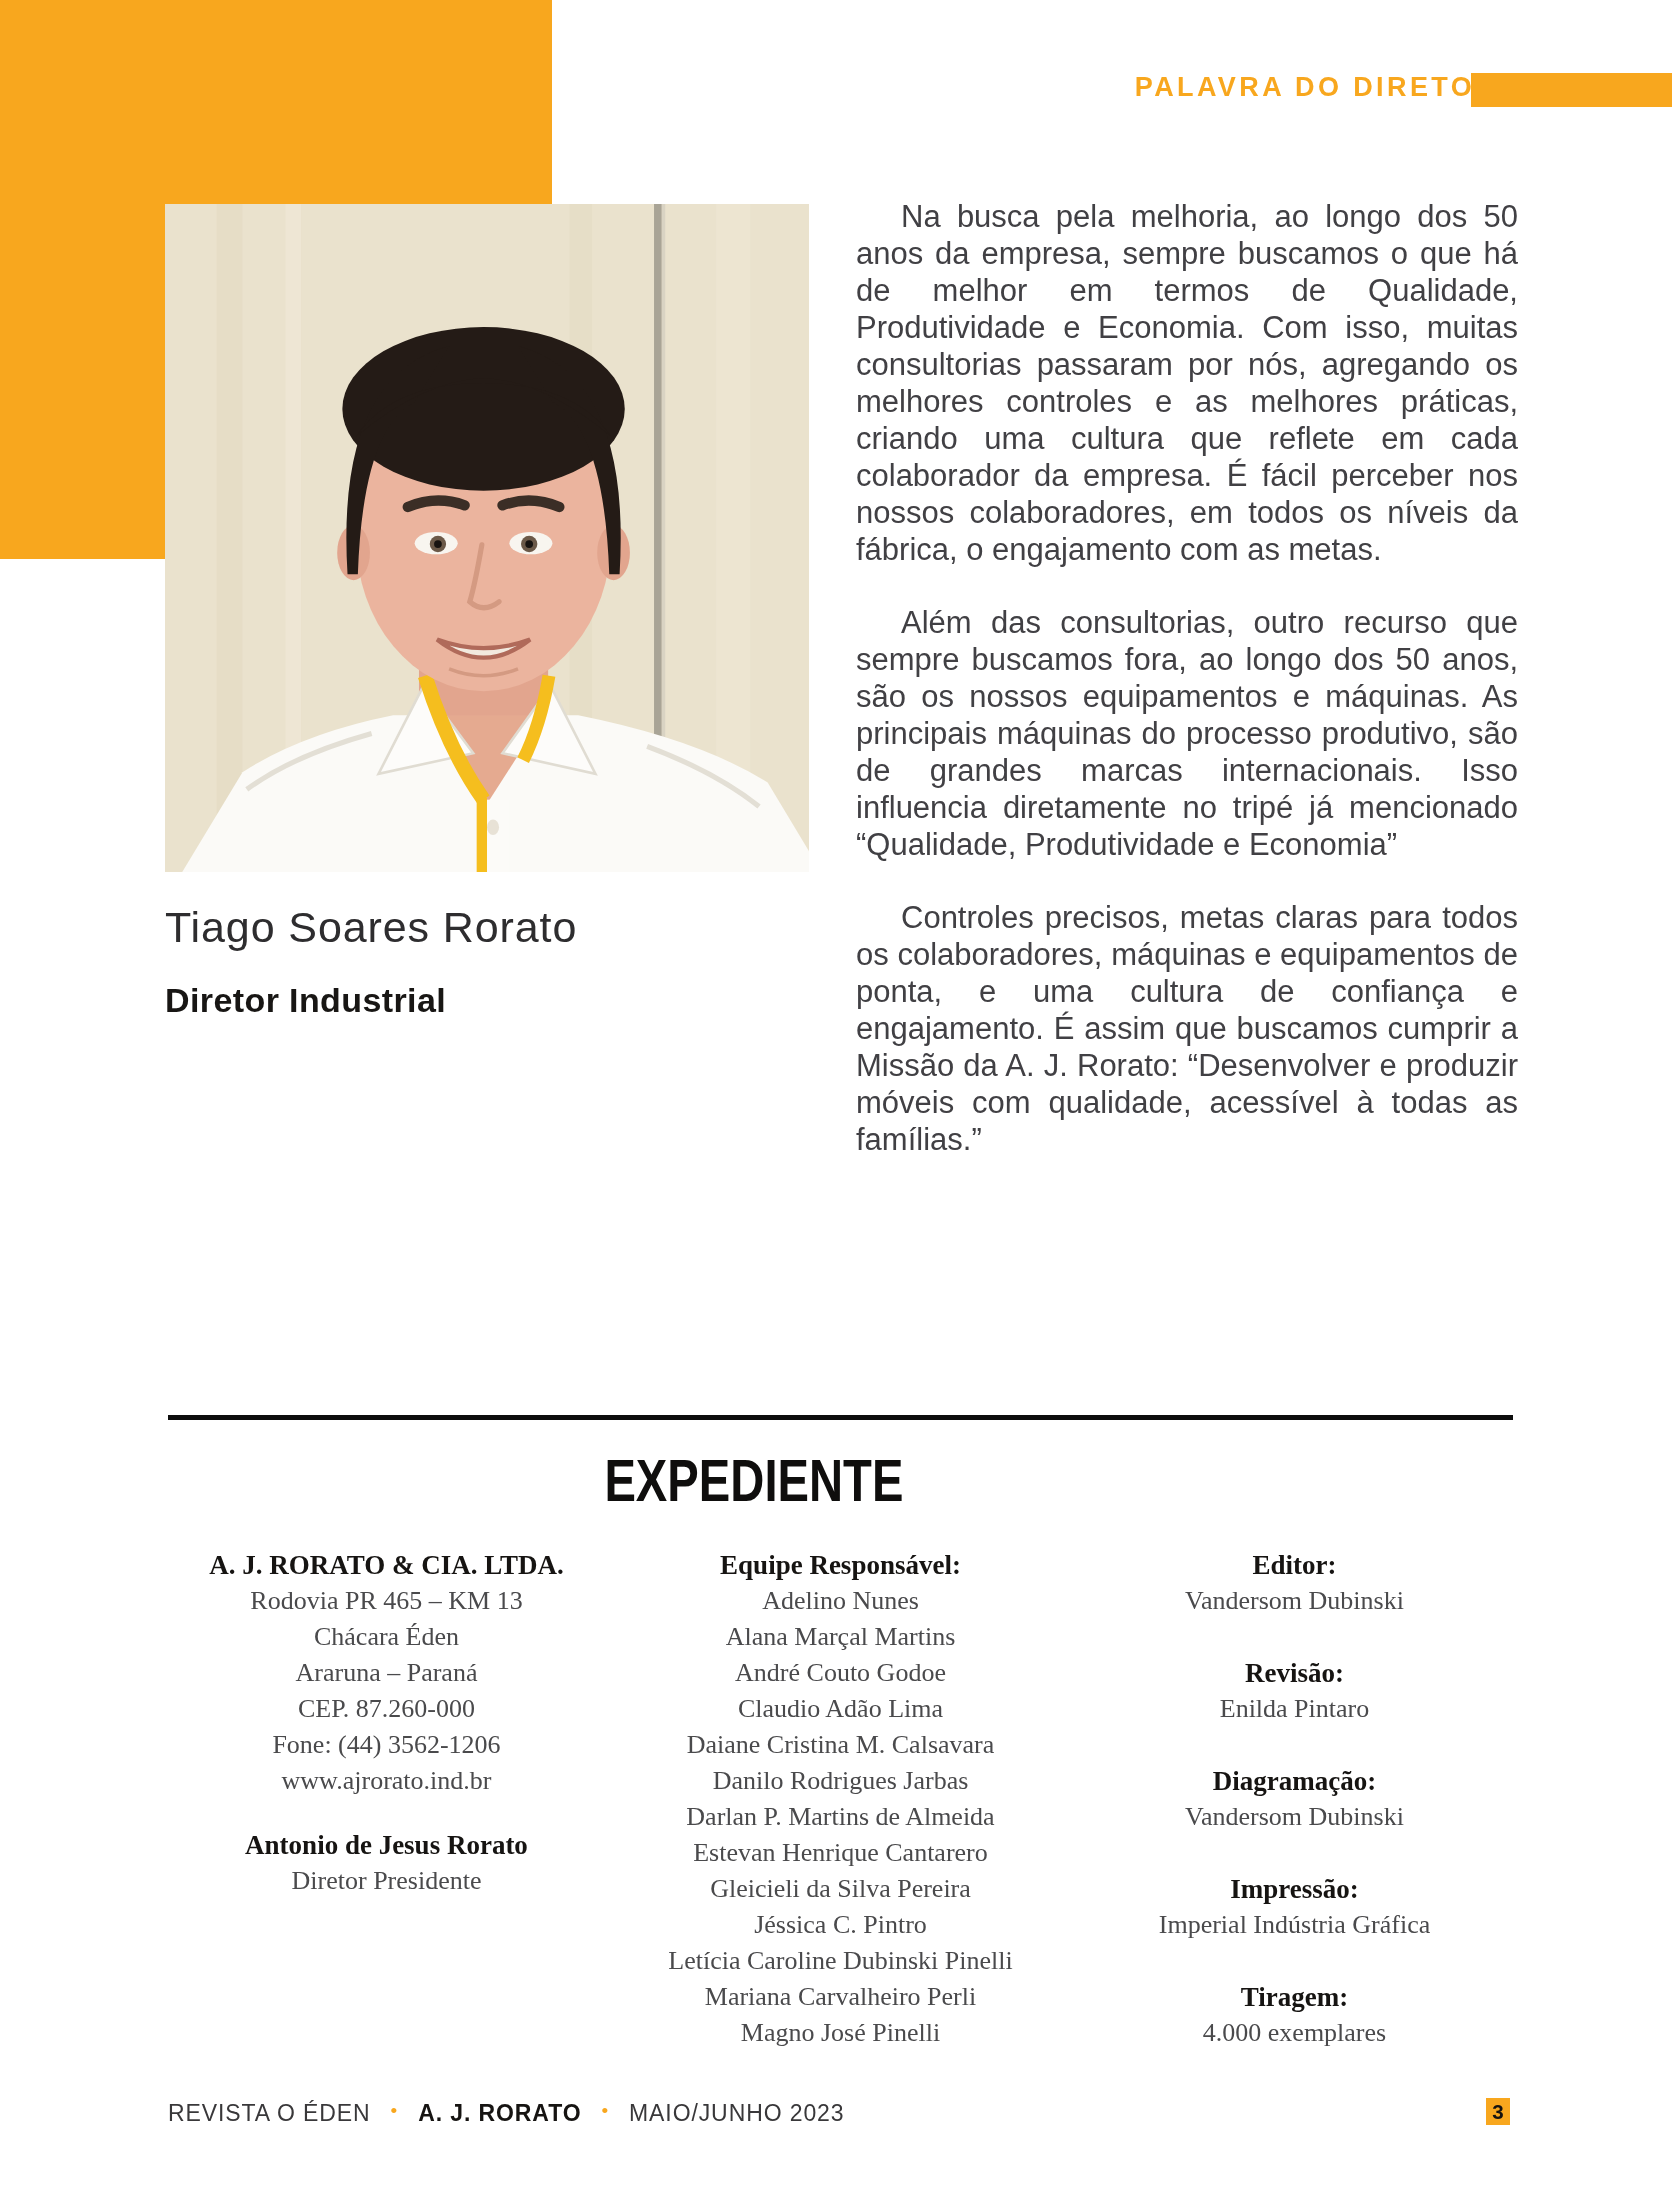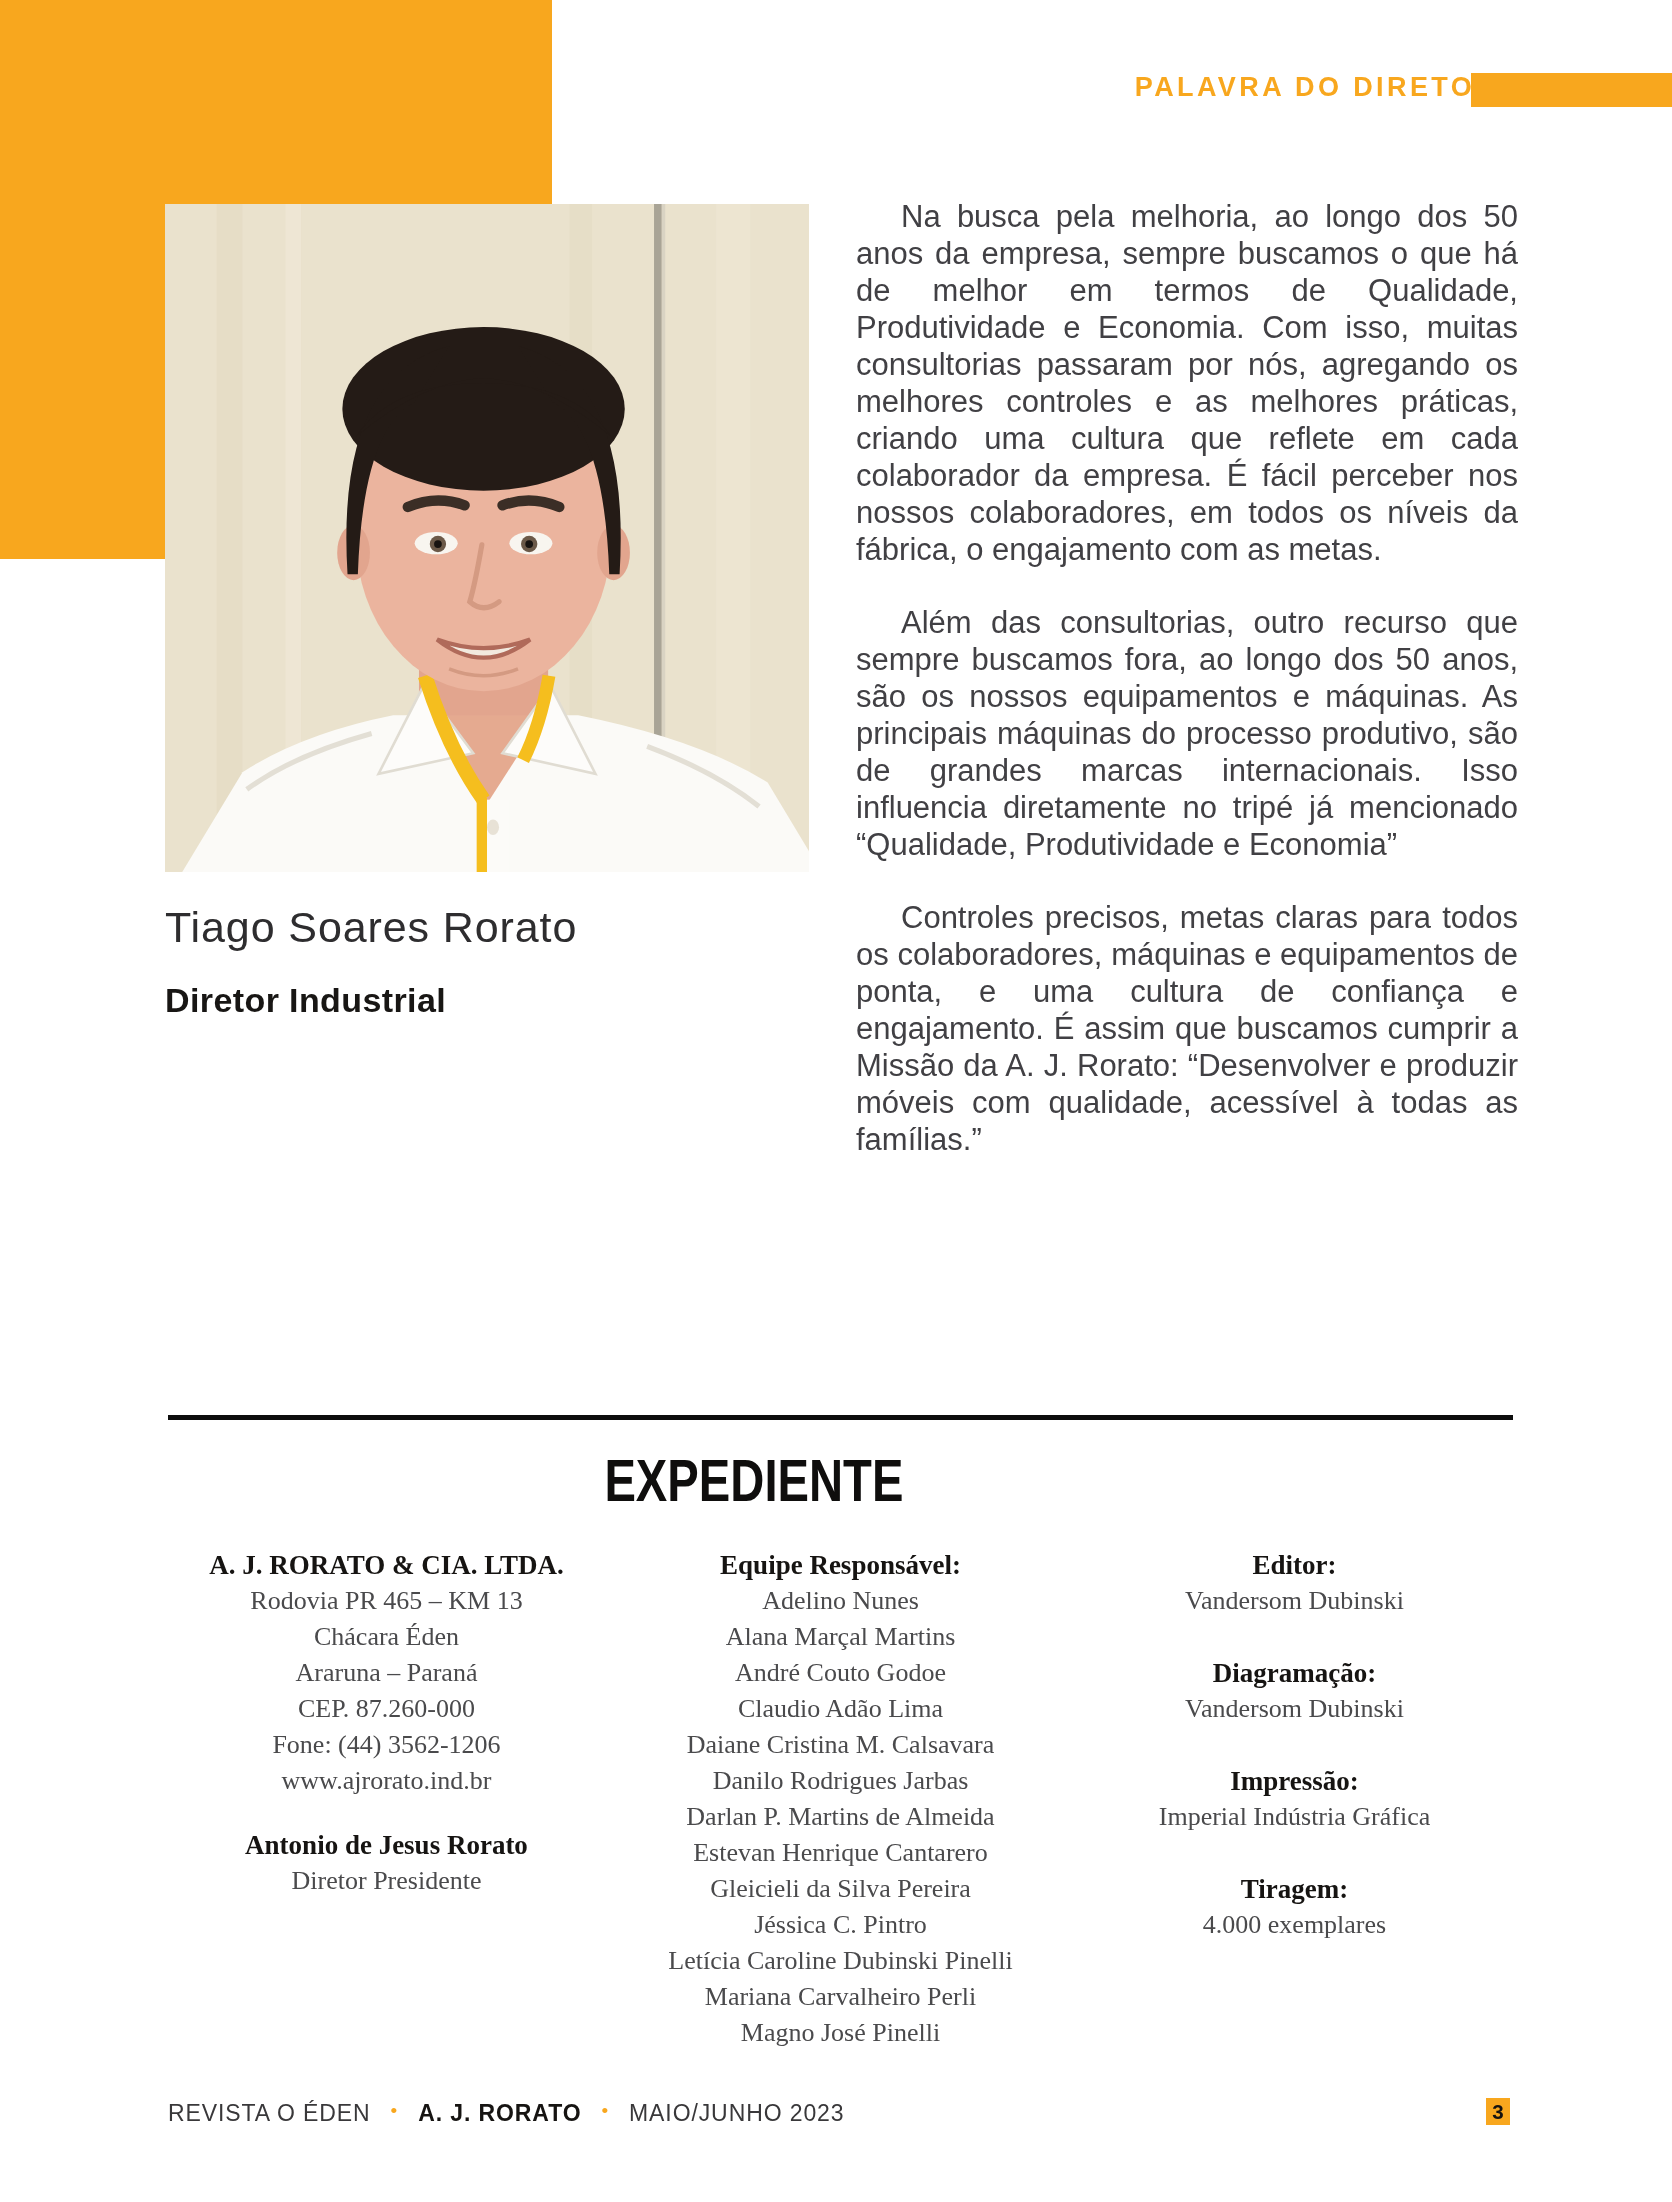--- a/index.html
+++ b/index.html
@@ -196,20 +196,24 @@
           <div>Magno José Pinelli</div>
         </div>
     </div>
 
     <div class="exp-col">
       <div class="credit-block">
         <div class="hd">Editor:</div>
         <div>Vandersom Dubinski</div>
       </div>
       <div class="credit-block">
+        <div class="hd">Revisão:</div>
+        <div>Enilda Pintaro</div>
+      </div>
+      <div class="credit-block">
         <div class="hd">Diagramação:</div>
         <div>Vandersom Dubinski</div>
       </div>
       <div class="credit-block">
         <div class="hd">Impressão:</div>
         <div>Imperial Indústria Gráfica</div>
       </div>
       <div class="credit-block">
         <div class="hd">Tiragem:</div>
         <div>4.000 exemplares</div>

